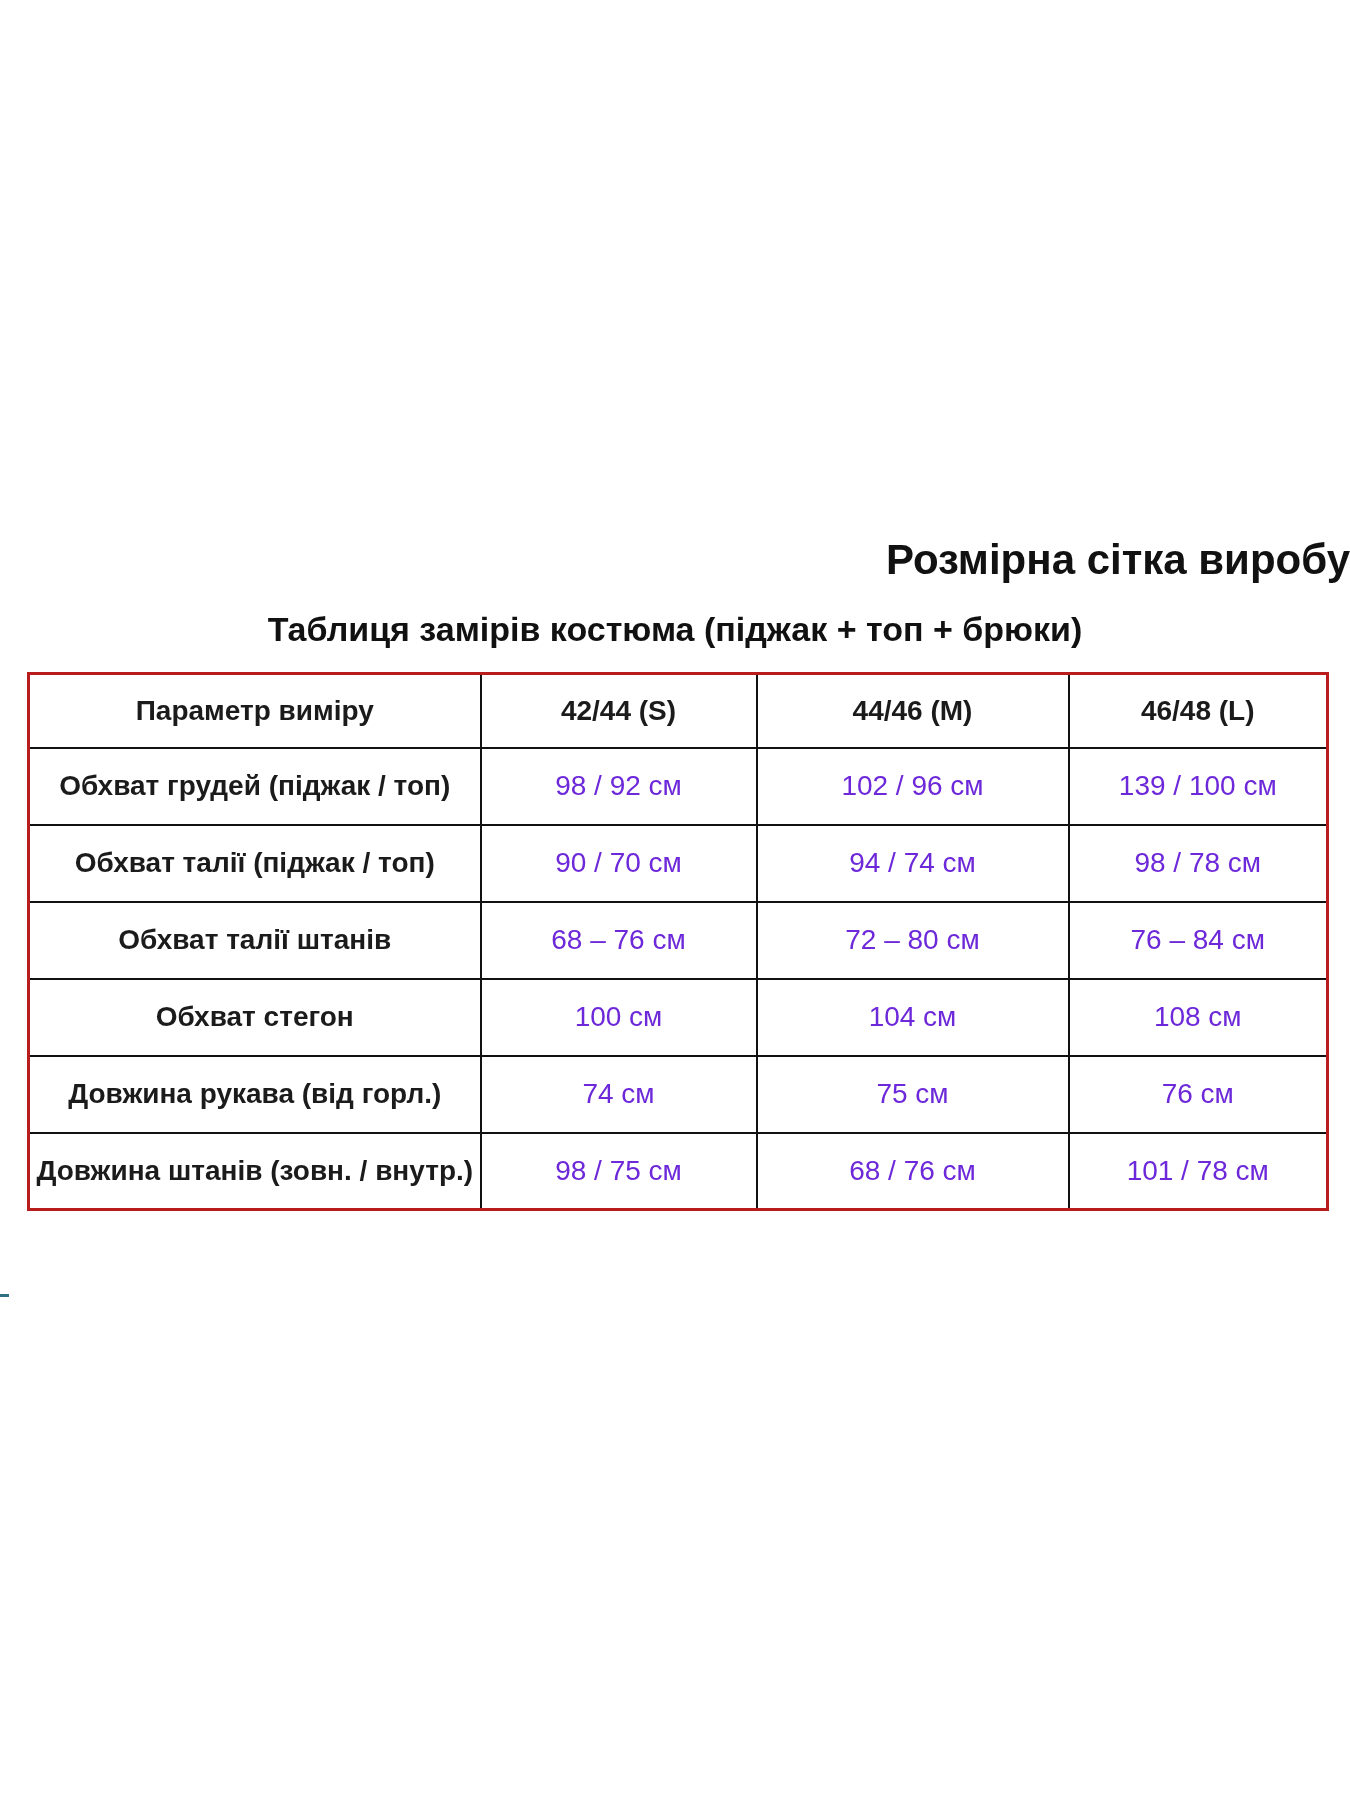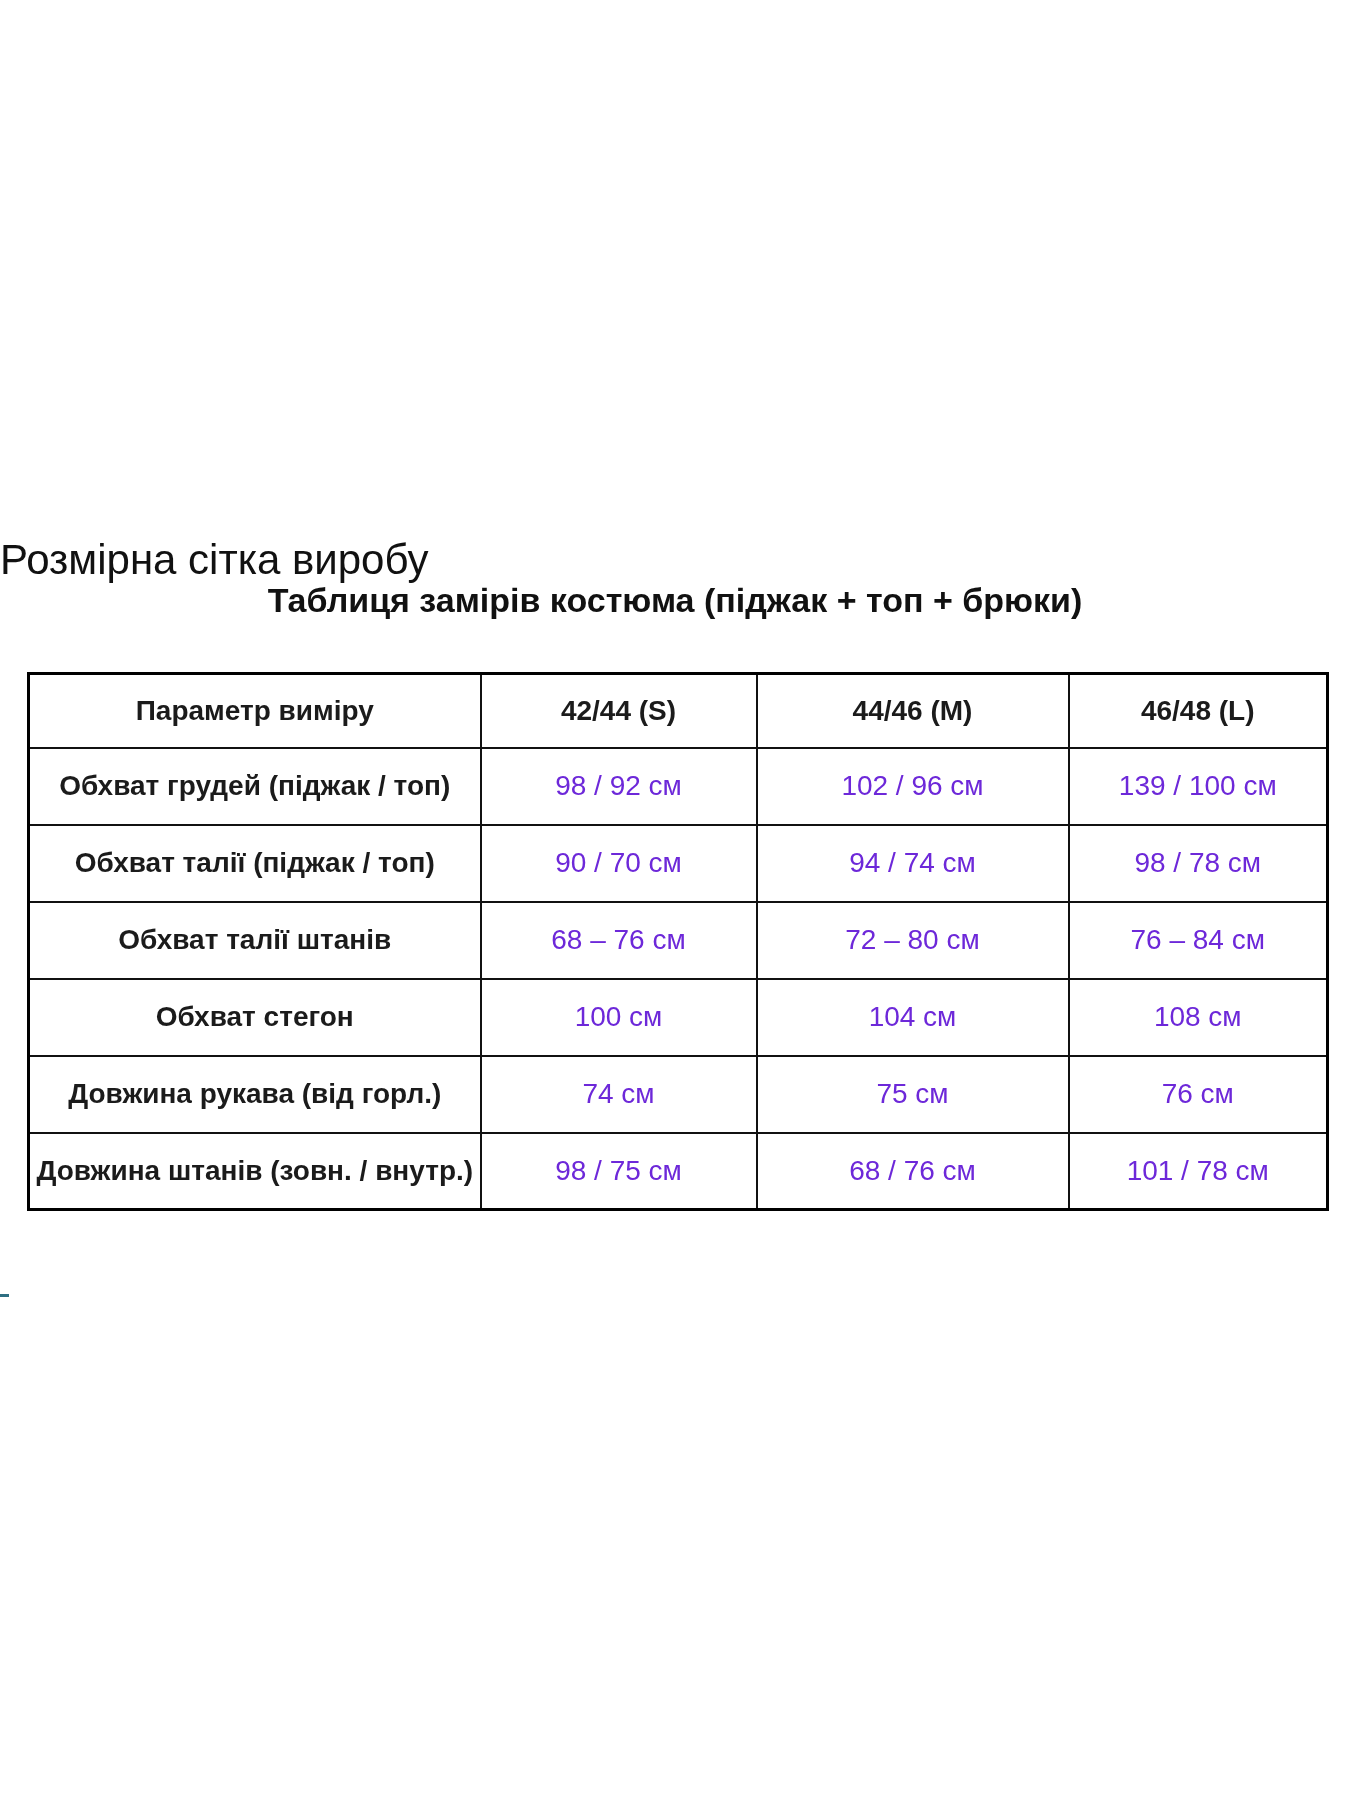--- a/index.html
+++ b/index.html
@@ -14,45 +14,45 @@
     background: #ffffff;
     font-family: "Liberation Sans", sans-serif;
     color: #1b1b1b;
     overflow: hidden;
   }
   .doc-title {
     position: absolute;
     top: 536px;
     left: 0;
     width: 1350px;
-    text-align: left;
+    text-align: right;
     font-size: 42px;
-    font-weight: normal;
+    font-weight: bold;
     color: #111111;
     letter-spacing: 0px;
   }
   .doc-subtitle {
     position: absolute;
-    top: 581px;
+    top: 610px;
     left: 0;
     width: 1350px;
     text-align: center;
     font-size: 34px;
     font-weight: bold;
     color: #111111;
   }
   table.size-table {
     position: absolute;
     left: 27px;
     top: 672px;
     width: 1299px;
     border-collapse: collapse;
     table-layout: fixed;
     background: #ffffff;
-    border: 3px solid #000000;
+    border: 3px solid #b91c1c;
   }
   table.size-table th,
   table.size-table td {
     border: 2px solid #111111;
     text-align: center;
     vertical-align: middle;
     font-size: 28px;
     padding: 0 4px;
     overflow: hidden;
     white-space: nowrap;

